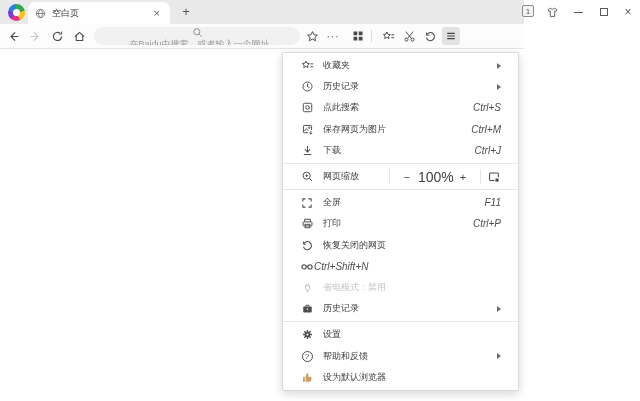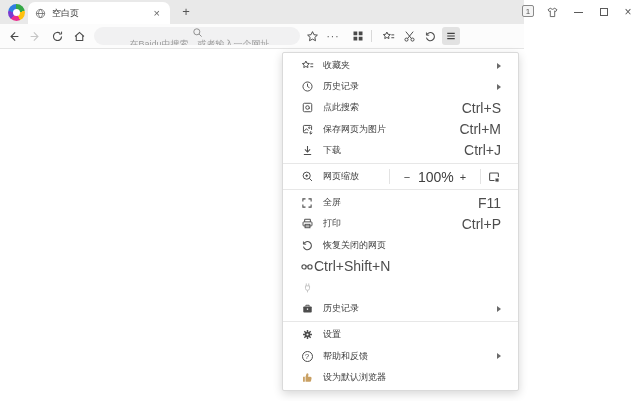--- a/index.html
+++ b/index.html
@@ -51,21 +51,21 @@
 
   
   .menu { position:absolute; top:52px; right:5px; width:237px; background:#fff;
     border:1px solid #dadada; border-radius:2px; box-shadow:0 3px 10px rgba(0,0,0,.16);
     padding:2px 0; z-index:10; }
   .mrow { height:21.2px; display:flex; align-items:center; padding:0 17px; color:#404040;
     font-size:9px; cursor:default; }
   .mrow .micon { width:14px; height:14px; display:flex; align-items:center; justify-content:center;
     color:#4d4d4d; flex:0 0 14px; }
   .mrow .mlabel { margin-left:9px; flex:1; white-space:nowrap; }
-  .mrow .mshortcut { color:#4d4d4d; font-size:14px; }
+  .mrow .mshortcut { color:#4d4d4d; font-size:10px;font-style:italic; }
   .mrow.disabled, .mrow.disabled .micon, .mrow.disabled .mlabel { color:#c3c3c3; }
   .subarrow { width:0; height:0; border-left:4px solid #6a6a6a; border-top:3.5px solid transparent;
     border-bottom:3.5px solid transparent; }
   .msep { height:1px; background:#e7e7e7; margin:2px 0; }
   .zoomrow .zdiv { width:1px; height:15px; background:#e3e3e3; margin:0 6px; }
   .zbtn { width:22px; text-align:center; font-size:11px; color:#444; }
   .zval { width:34px; text-align:center; font-size:14px; color:#404040; }
   .help-circ { width:11px; height:11px; border:1px solid #4d4d4d; border-radius:50%;
     font-size:8px; line-height:10px; text-align:center; color:#4d4d4d; }
 </style>
@@ -318,20 +318,21 @@
       <span class="mshortcut">Ctrl+Shift+N</span>
     </div>
 
     <div class="mrow disabled">
       <span class="micon">
         <svg width="13" height="13" viewBox="0 0 16 16" fill="none" stroke="currentColor" stroke-width="1.2">
           <path d="M5.5 6h5v3a2.5 2.5 0 0 1-5 0z"></path>
             <path d="M6.5 6V3M9.5 6V3M8 11.5V14"></path>
         </svg>
       </span>
+      <span class="mlabel">省电模式：禁用</span>
     </div>
 
     <div class="mrow">
       <span class="micon">
         <svg width="13" height="13" viewBox="0 0 16 16">
           <path d="M6 5.5V4h4v1.5" fill="none" stroke="#4d4d4d" stroke-width="1.2"></path>
           <rect x="2.8" y="5.5" width="10.4" height="7.5" rx="1" fill="#4d4d4d"></rect>
           <rect x="7.2" y="8" width="1.6" height="1.6" fill="#fff"></rect>
         </svg>
       </span>

